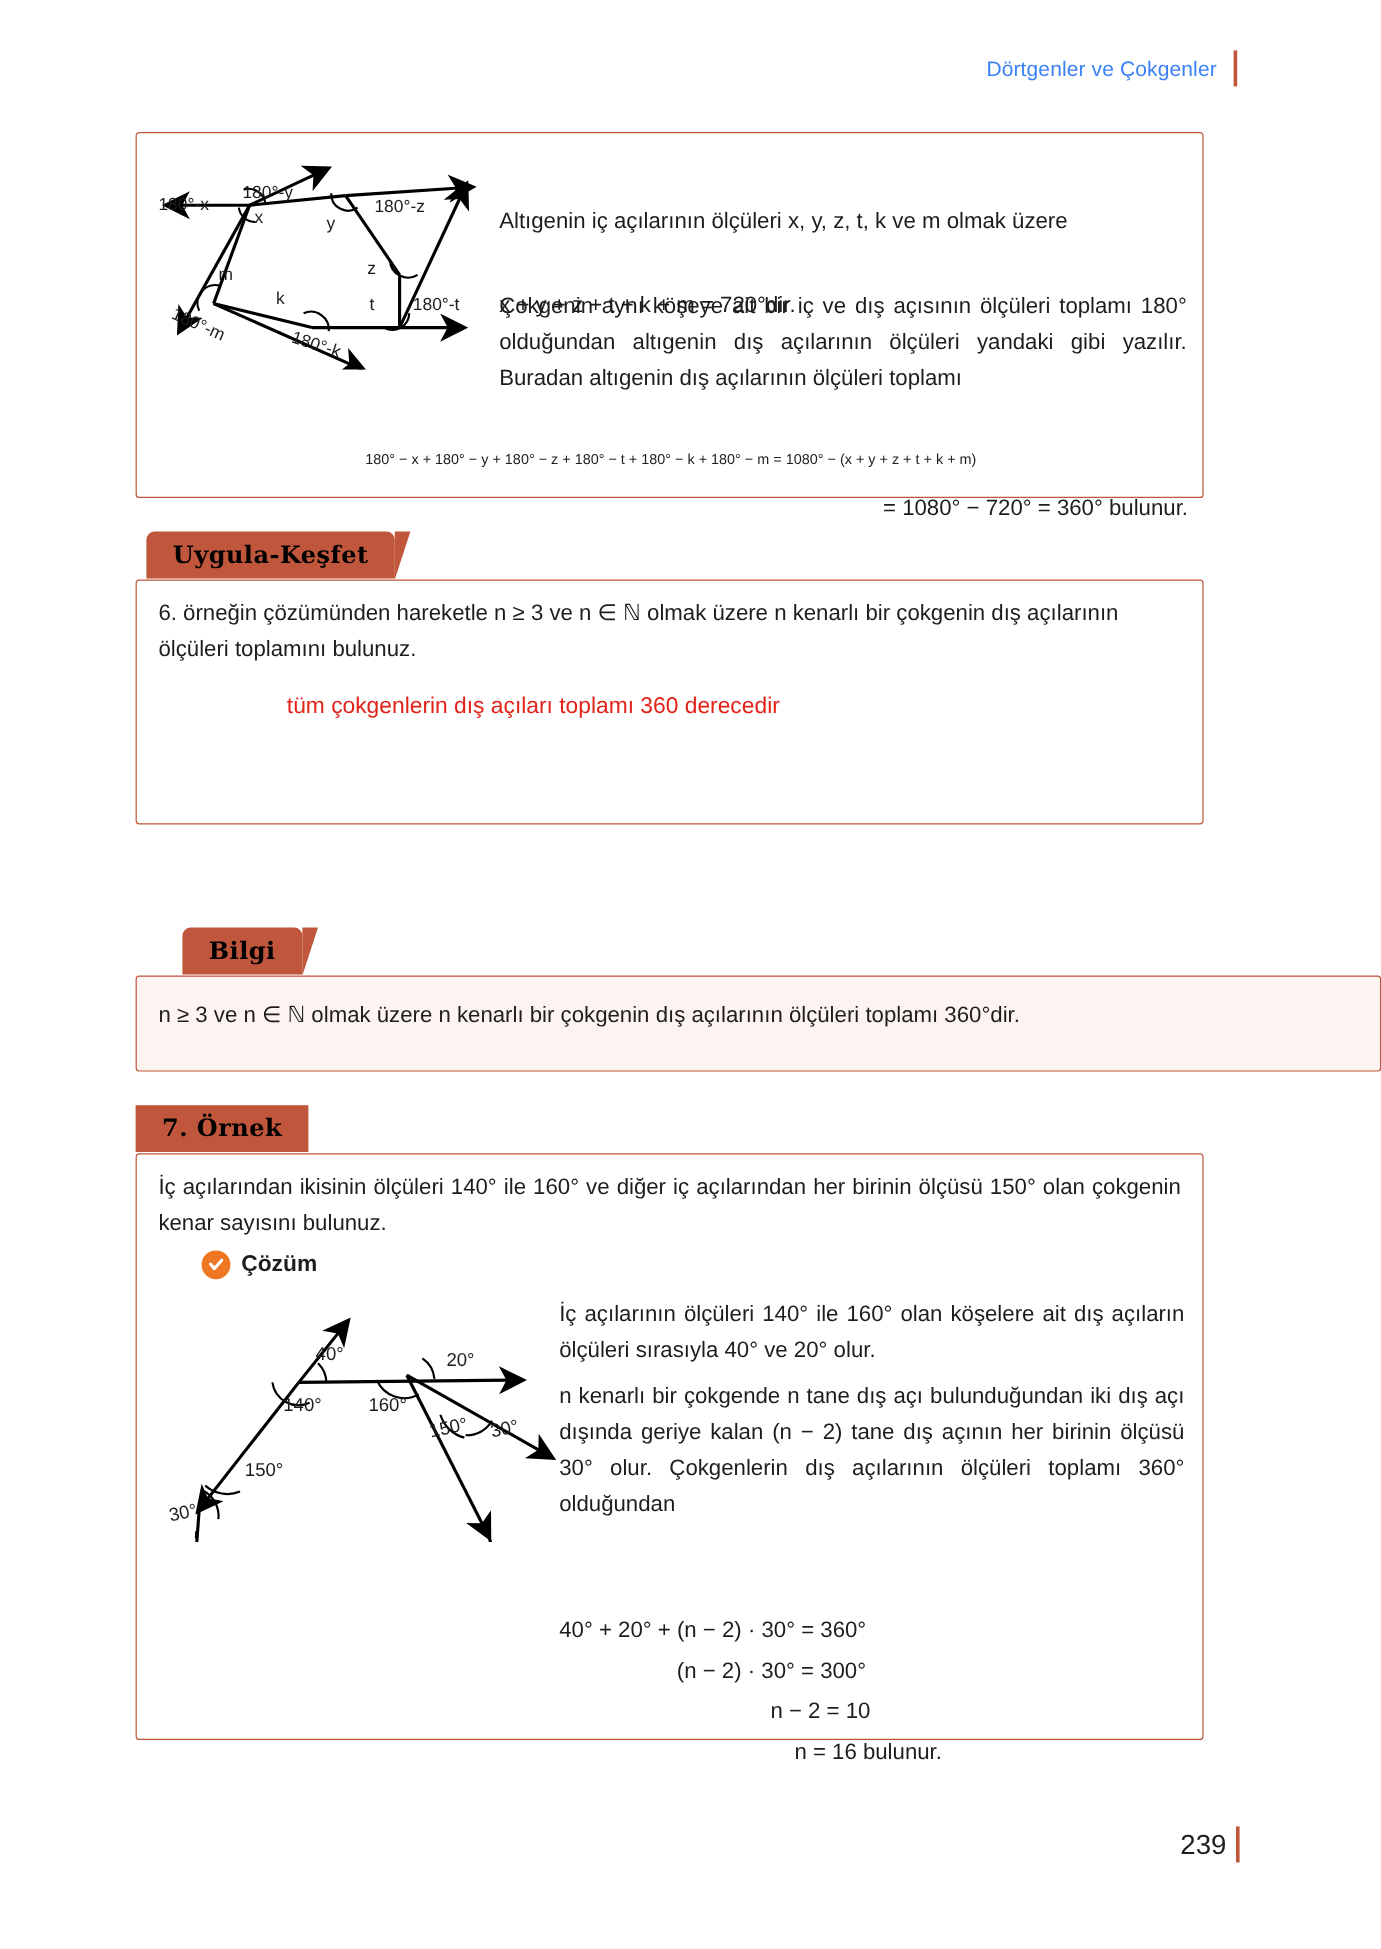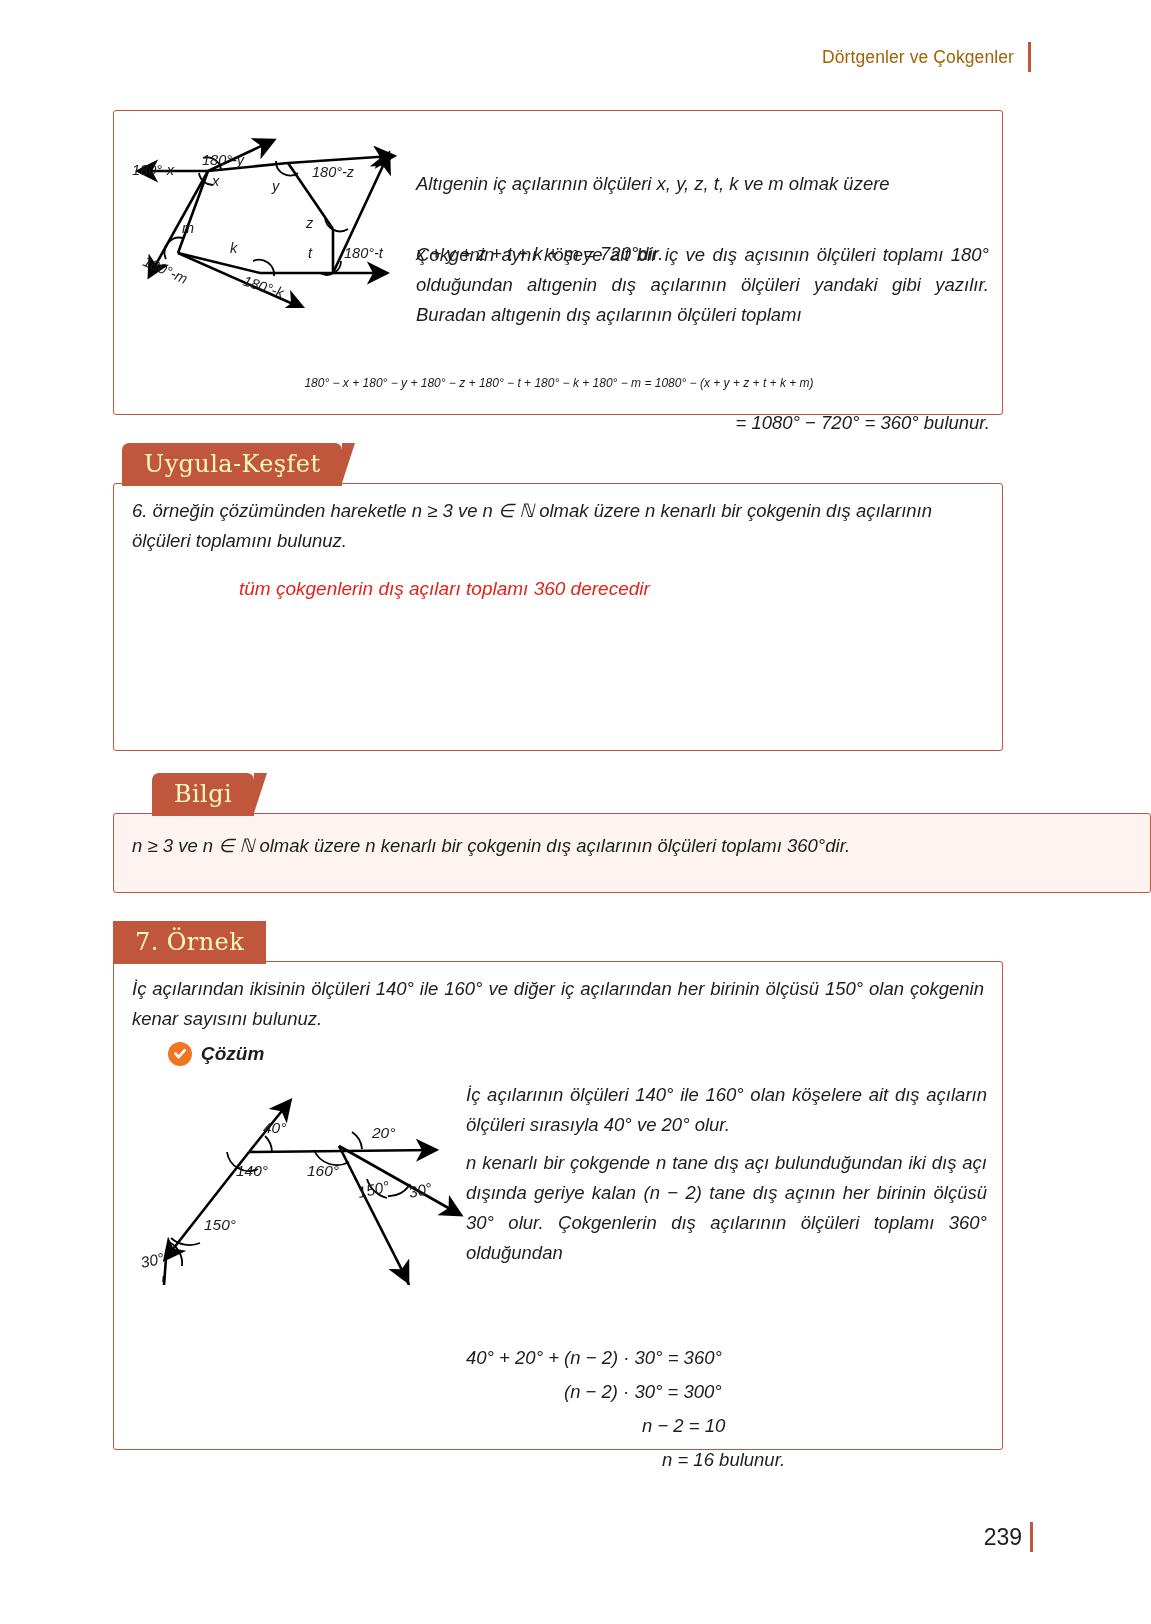--- a/index.html
+++ b/index.html
@@ -20,48 +20,47 @@
   .header {
     position: absolute;
     top: 42px;
     right: 120px;
     display: flex;
     align-items: center;
     gap: 14px;
   }
   .header-title {
     font-size: 17.5px;
-    color: #a16207;
+    color: #3b82f6;
     letter-spacing: .1px;
     white-space: nowrap;
   }
   .header-bar {
     width: 3px;
     height: 30px;
     background: #c0563b;
   }
 
   
   .box {
     position: absolute;
     border: 1.5px solid #c0563b;
     background: #ffffff;
     border-radius: 3px;
-    font-style: italic;
   }
   .box.tinted { background: #fdf4f1; }
 
   
   .tab {
     position: absolute;
     background: #c0563b;
-    color: #fef9c3;
+    color: #000000;
     font-family: "DejaVu Serif", serif;
-    font-weight: normal;
-    font-size: 24px;
+    font-weight: bold;
+    font-size: 20px;
     letter-spacing: .4px;
     padding: 7px 22px 8px 22px;
     white-space: nowrap;
     z-index: 5;
   }
   .tab.rounded { border-radius: 7px 7px 0 0; }
   .tab.skew-right::after {
     content: "";
     position: absolute;
     right: -13px; top: 0;
@@ -215,21 +214,21 @@
     </div>
 
     <div class="para justify" style="left:302px; top:58px; width:527px;">Altıgenin iç açılarının ölçüleri x, y, z, t, k ve m olmak üzere</div>
     <div class="eq" style="left:302px; top:92px;">x + y + z + t + k + m = 720°dir.</div>
     <div class="para justify" style="left:302px; top:129px; width:573px;">Çokgenin aynı köşeye ait bir iç ve dış açısının ölçüleri toplamı 180° olduğundan altıgenin dış açılarının ölçüleri yandaki gibi yazılır. Buradan altıgenin dış açılarının ölçüleri toplamı</div>
     <div class="eq" style="left:14px; top:225px; width:862px; text-align:center; font-size:12px;">180° − x + 180° − y + 180° − z + 180° − t + 180° − k + 180° − m = 1080° − (x + y + z + t + k + m)</div>
     <div class="eq right" style="left:14px; top:261px; width:862px;">= 1080° − 720° = 360° bulunur.</div>
   </div>
 
   <div class="tab rounded skew-right" style="left:122px; top:443px;">Uygula-Keşfet</div>
-  <div class="box" style="left:113px; top:483px; width:890px; height:268px;">
+  <div class="box" style="left:113px; top:483px; width:890px; height:204px;">
     <div class="para" style="left:18px; top:12px; width:855px;">6. örneğin çözümünden hareketle n ≥ 3 ve n ∈ ℕ olmak üzere n kenarlı bir çokgenin dış açılarının ölçüleri toplamını bulunuz.</div>
     <div class="red-answer" style="left:125px; top:94px;">tüm çokgenlerin dış açıları toplamı 360 derecedir</div>
   </div>
 
   <div class="tab rounded skew-right" style="left:152px; top:773px;">Bilgi</div>
   <div class="box tinted" style="left:113px; top:813px; width:1038px; height:80px;">
     <div class="para" style="left:18px; top:17px; width:855px;">n ≥ 3 ve n ∈ ℕ olmak üzere n kenarlı bir çokgenin dış açılarının ölçüleri toplamı 360°dir.</div>
   </div>
 
   <div class="tab" style="left:113px; top:921px;">7. Örnek</div>

